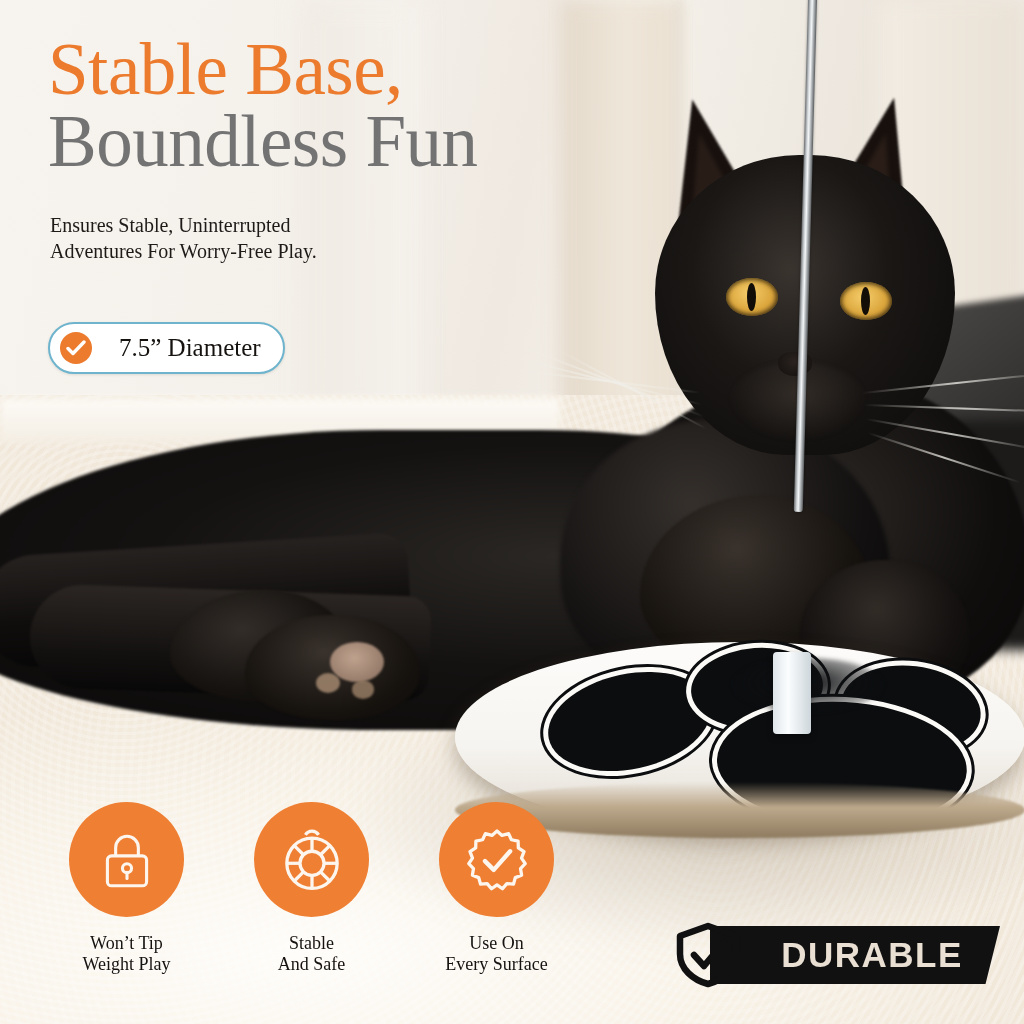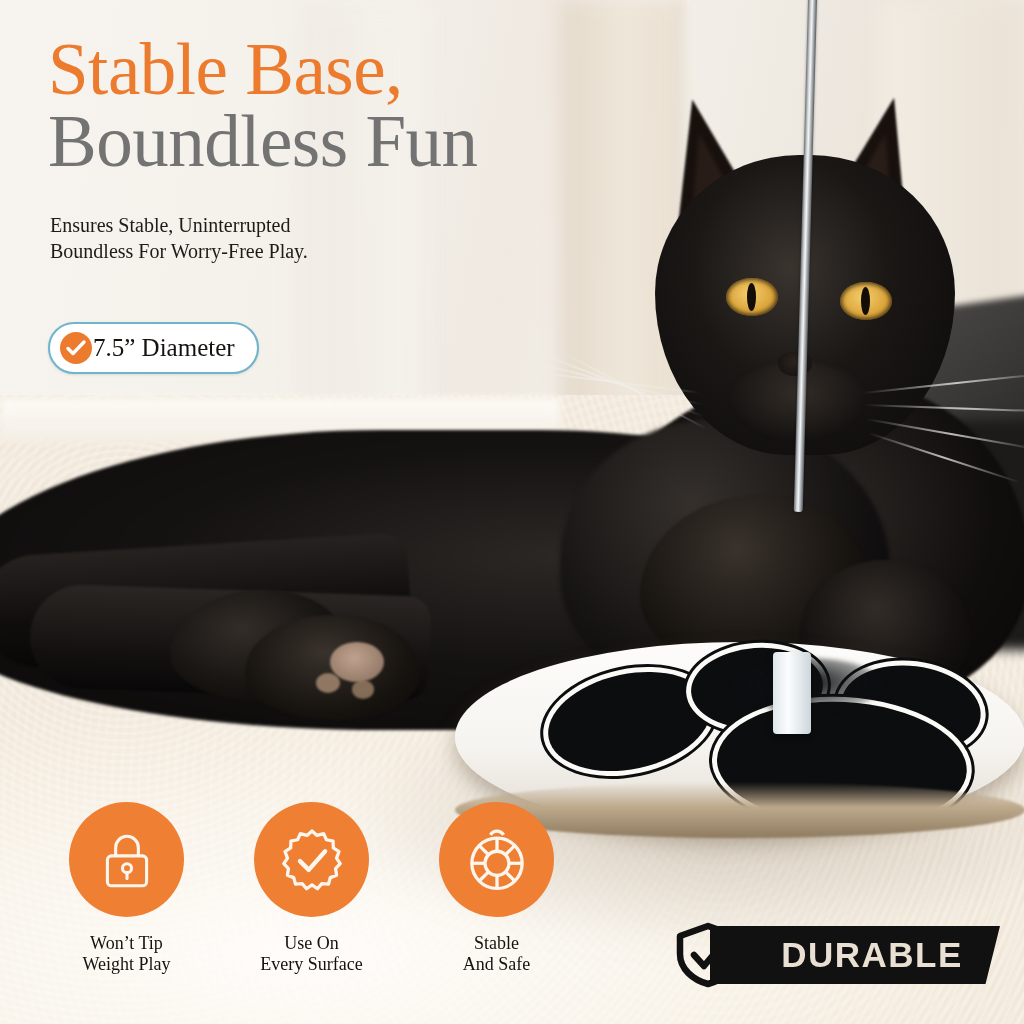--- a/index.html
+++ b/index.html
@@ -289,21 +289,21 @@
   .subhead {
     position:absolute; left:50px; top:212px; width:540px;
     font-size:20px; line-height:1.30; color:#1d1a18;
   }
 
   .pills {
     position:absolute; left:48px; top:322px;
     display:flex; gap:22px; align-items:center;
   }
   .pill {
-    display:flex; align-items:center; gap:1px;
+    display:flex; align-items:center; gap:27px;
     background:#fff; border:2px solid #6fb4cd;
     border-radius:40px; padding:8px 22px 8px 10px;
     box-shadow:0 1px 3px rgba(0,0,0,.1);
   }
   .pill-check {
     width:32px; height:32px; border-radius:50%;
     background:#ec7b2e; flex:0 0 auto;
     position:relative;
   }
   .pill-check svg { position:absolute; left:6px; top:7px; }
@@ -421,21 +421,21 @@
 
   <div class="ui">
 
     <div class="headline">
       <span class="h-line1">Stable Base,</span>
       <span class="h-line2">Boundless Fun</span>
     </div>
 
     <div class="subhead">
       <div>Ensures Stable, Uninterrupted</div>
-      <div>Boundless For Worry-Free Play.</div>
+      <div>Adventures For Worry-Free Play.</div>
     </div>
 
     <div class="pills">
 
       <div class="pill">
         <span class="pill-check">
           <svg width="20" height="18" viewBox="0 0 20 18" aria-hidden="true">
             <path d="M2 9.5 L7 14.5 L18 3" fill="none" stroke="#fff" stroke-width="3.4" stroke-linecap="round" stroke-linejoin="round"></path>
           </svg>
         </span>
@@ -452,33 +452,20 @@
           <svg width="66" height="66" viewBox="0 0 64 64" aria-hidden="true">
             <rect x="13" y="28" width="38" height="29" rx="4" fill="none" stroke="#fdf6ee" stroke-width="3"></rect>
             <path d="M21 28 V20 a11 11 0 0 1 22 0 v8" fill="none" stroke="#fdf6ee" stroke-width="3"></path>
             <circle cx="32" cy="40" r="4.4" fill="none" stroke="#fdf6ee" stroke-width="3"></circle>
             <path d="M32 44 v6" stroke="#fdf6ee" stroke-width="3" stroke-linecap="round"></path>
           </svg>
         </div>
         <div class="feat-label">
           <div>Won’t Tip</div>
           <div>Weight Play</div>
-        </div>
-      </div>
-
-      <div class="feature">
-        <div class="feat-circle">
-          <svg width="70" height="70" viewBox="0 0 64 64" aria-hidden="true">
-            <path d="M32 5.5 l4.6 4.0 6.0 -1.6 2.6 5.6 6.1 1.3 0.2 6.2 5.2 3.4 -2.3 5.8 3.4 5.2 -4.3 4.4 1.0 6.1 -5.8 2.2 -1.6 6.0 -6.1 -0.5 -4.0 4.7 -5.0 -3.6 -5.0 3.6 -4.0 -4.7 -6.1 0.5 -1.6 -6.0 -5.8 -2.2 1.0 -6.1 -4.3 -4.4 3.4 -5.2 -2.3 -5.8 5.2 -3.4 0.2 -6.2 6.1 -1.3 2.6 -5.6 6.0 1.6 z" fill="none" stroke="#fdf6ee" stroke-width="3" stroke-linejoin="round"></path>
-            <path d="M21 33 L29 41 L44 24" fill="none" stroke="#fdf6ee" stroke-width="4" stroke-linecap="round" stroke-linejoin="round"></path>
-          </svg>
-        </div>
-        <div class="feat-label">
-          <div>Use On</div>
-          <div>Every Surface</div>
         </div>
       </div>
 
       <div class="feature">
         <div class="feat-circle">
           <svg width="70" height="70" viewBox="0 0 64 64" aria-hidden="true">
             <g fill="none" stroke="#fdf6ee" stroke-width="3">
               <circle cx="32" cy="35" r="23"></circle>
               <circle cx="32" cy="35" r="11"></circle>
               <path d="M26 9 a7 7 0 0 1 12 0"></path>
@@ -492,20 +479,33 @@
               <path d="M43 35 H55"></path>
             </g>
           </svg>
         </div>
         <div class="feat-label">
           <div>Stable</div>
           <div>And Safe</div>
         </div>
       </div>
 
+      <div class="feature">
+        <div class="feat-circle">
+          <svg width="70" height="70" viewBox="0 0 64 64" aria-hidden="true">
+            <path d="M32 5.5 l4.6 4.0 6.0 -1.6 2.6 5.6 6.1 1.3 0.2 6.2 5.2 3.4 -2.3 5.8 3.4 5.2 -4.3 4.4 1.0 6.1 -5.8 2.2 -1.6 6.0 -6.1 -0.5 -4.0 4.7 -5.0 -3.6 -5.0 3.6 -4.0 -4.7 -6.1 0.5 -1.6 -6.0 -5.8 -2.2 1.0 -6.1 -4.3 -4.4 3.4 -5.2 -2.3 -5.8 5.2 -3.4 0.2 -6.2 6.1 -1.3 2.6 -5.6 6.0 1.6 z" fill="none" stroke="#fdf6ee" stroke-width="3" stroke-linejoin="round"></path>
+            <path d="M21 33 L29 41 L44 24" fill="none" stroke="#fdf6ee" stroke-width="4" stroke-linecap="round" stroke-linejoin="round"></path>
+          </svg>
+        </div>
+        <div class="feat-label">
+          <div>Use On</div>
+          <div>Every Surface</div>
+        </div>
+      </div>
+
     </div>
 
     <div class="durable">
       <div class="durable-bar">
         <span class="durable-text">DURABLE</span>
       </div>
       <svg class="durable-shield" width="72" height="66" viewBox="0 0 72 66" aria-hidden="true">
         <path d="M36 4 L64 14 V32 C64 47 51 58 36 62 C21 58 8 47 8 32 V14 Z" fill="none" stroke="#111111" stroke-width="6.5" stroke-linejoin="round"></path>
         <path d="M22 33 L32 44 L52 20" fill="none" stroke="#111111" stroke-width="6.5" stroke-linecap="round" stroke-linejoin="round"></path>
       </svg>

